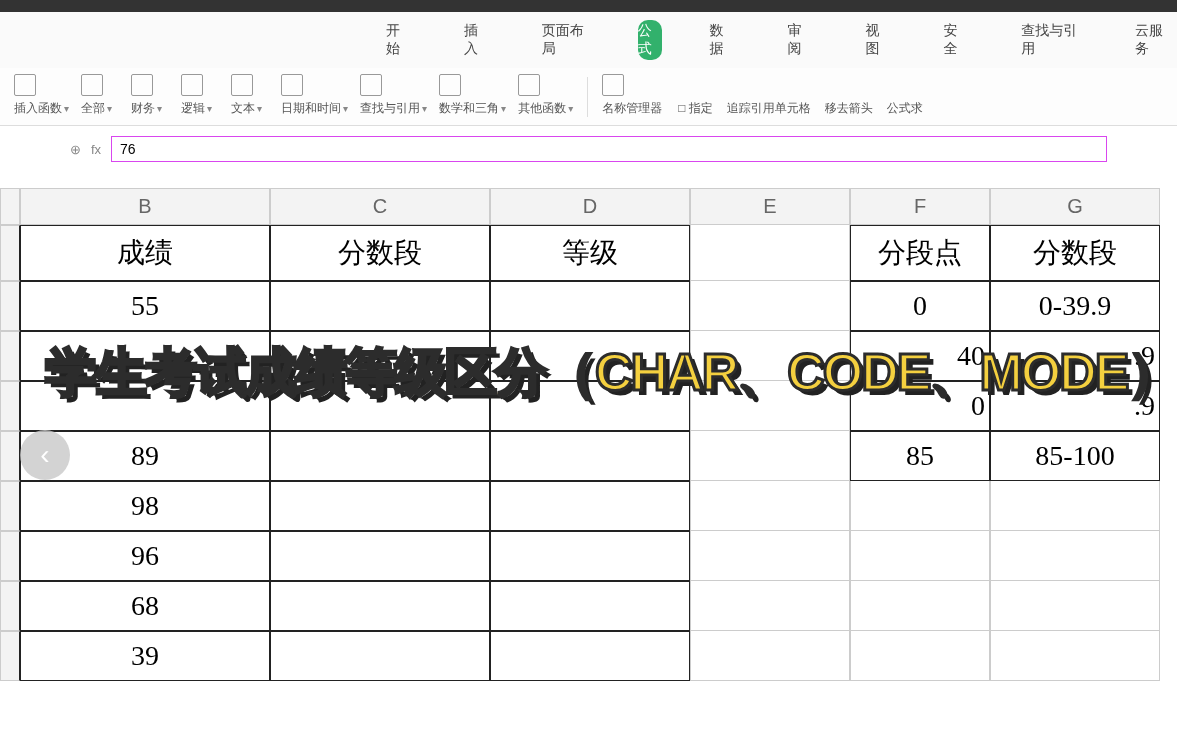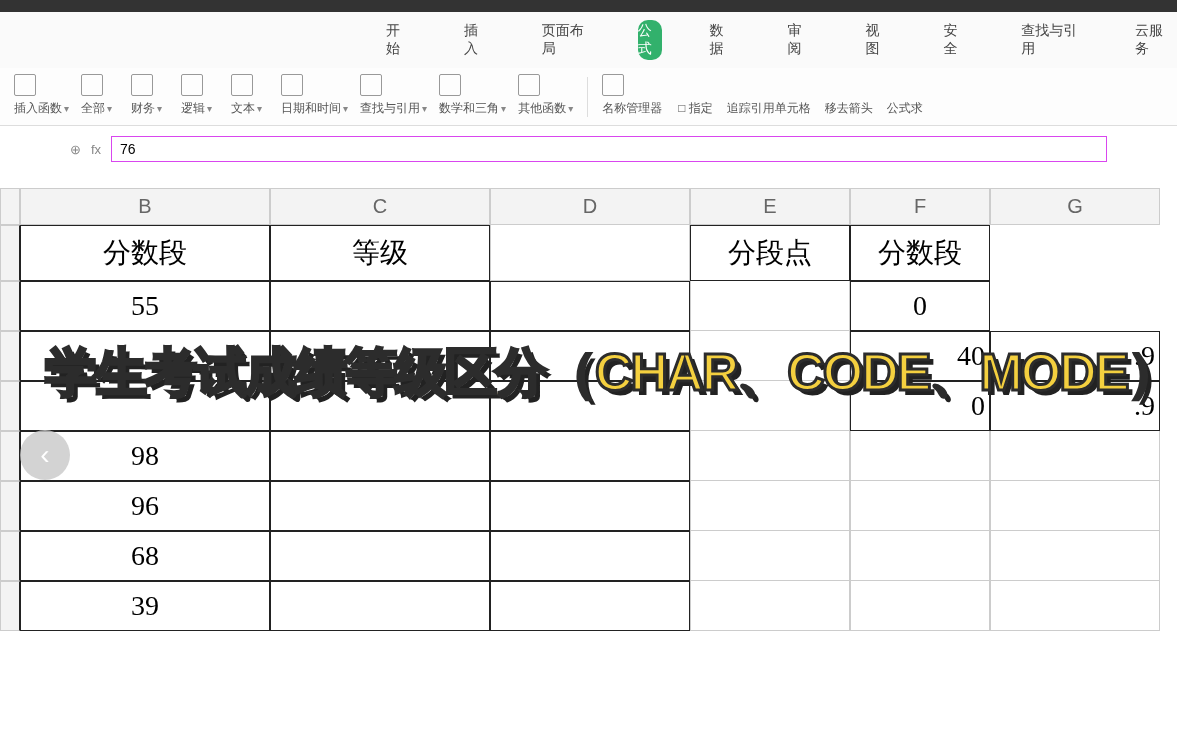--- a/index.html
+++ b/index.html
@@ -280,34 +280,36 @@
       <div>B</div>
       <div>C</div>
       <div>D</div>
       <div>E</div>
       <div>F</div>
       <div>G</div>
     </div>
 
     <div class="grid-row">
       <div class="row-stub"></div>
+      <div class="cell">成绩</div>
       <div class="cell">分数段</div>
       <div class="cell">等级</div>
       <div class="cell noborder"></div>
       <div class="cell">分段点</div>
       <div class="cell">分数段</div>
     </div>
 
     <div class="grid-row">
       <div class="row-stub"></div>
       <div class="cell">55</div>
       <div class="cell"></div>
       <div class="cell"></div>
       <div class="cell noborder"></div>
       <div class="cell">0</div>
+      <div class="cell">0-39.9</div>
     </div>
     <div class="grid-row">
       <div class="row-stub"></div>
       <div class="cell"></div>
       <div class="cell"></div>
       <div class="cell"></div>
       <div class="cell noborder"></div>
       <div class="cell" style="text-align:right">40</div>
       <div class="cell" style="text-align:right">.9</div>
     </div>
@@ -315,20 +317,29 @@
       <div class="row-stub"></div>
       <div class="cell"></div>
       <div class="cell"></div>
       <div class="cell"></div>
       <div class="cell noborder"></div>
       <div class="cell" style="text-align:right">0</div>
       <div class="cell" style="text-align:right">.9</div>
     </div>
     <div class="grid-row">
       <div class="row-stub"></div>
+      <div class="cell">89</div>
+      <div class="cell"></div>
+      <div class="cell"></div>
+      <div class="cell noborder"></div>
+      <div class="cell">85</div>
+      <div class="cell">85-100</div>
+    </div>
+    <div class="grid-row">
+      <div class="row-stub"></div>
       <div class="cell">98</div>
       <div class="cell"></div>
       <div class="cell"></div>
       <div class="cell noborder"></div>
       <div class="cell noborder"></div>
       <div class="cell noborder"></div>
     </div>
     <div class="grid-row">
       <div class="row-stub"></div>
       <div class="cell">96</div>

